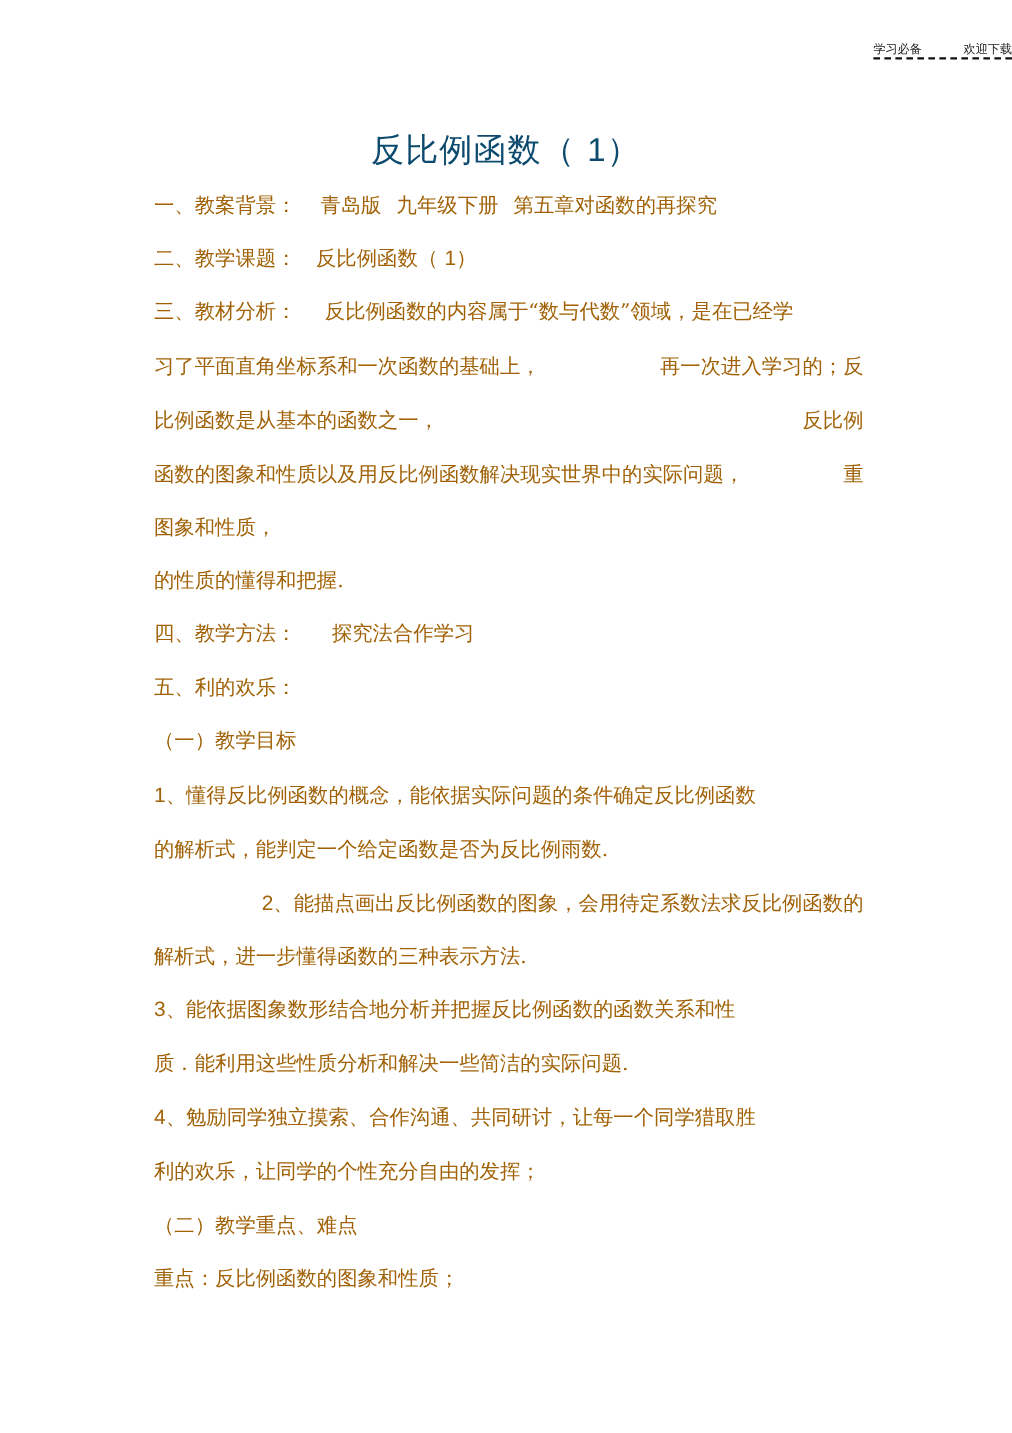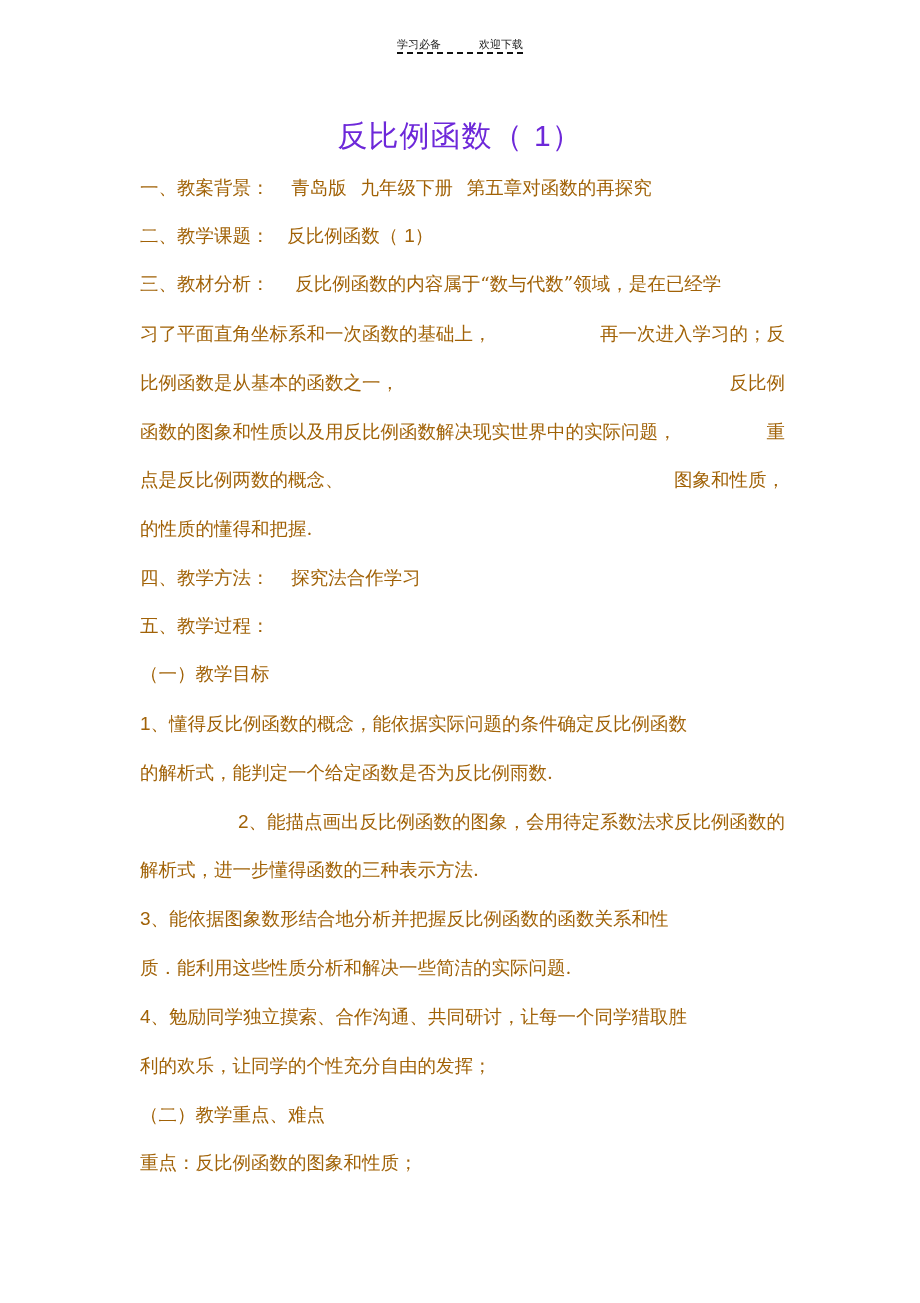--- a/index.html
+++ b/index.html
@@ -3,29 +3,29 @@
   <meta charset="utf-8">
   <style>
     html, body { margin: 0; padding: 0; background: #ffffff; }
     body {
       width: 920px; height: 1303px; position: relative; overflow: hidden;
       font-family: "DejaVu Serif", "Liberation Serif", serif;
       color: #111;
     }
     .header {
       position: absolute; top: 38px; left: 0; width: 920px;
-      text-align: center; font-size: 11px; color: #222;
+      text-align: right; font-size: 11px; color: #222;
     }
     .header .inner {
       display: inline-block; border-bottom: 2px dashed #111; padding-bottom: 0px; line-height: 14px;
     }
     .header .gap { display: inline-block; width: 38px; }
     .title {
       position: absolute; top: 116px; left: 0; width: 920px; text-align: center;
-      font-size: 30px; letter-spacing: 1px; color: #6d28d9;
+      font-size: 30px; letter-spacing: 1px; color: #0c4a6e;
     }
     .title .num { font-family: "Liberation Sans", sans-serif; }
     .line {
       position: absolute; left: 140px; width: 645px;
       font-size: 18.5px; line-height: 24px; white-space: nowrap; color: #a16207;
     }
     .line .sp { display: inline-block; }
     .num-sans { font-family: "Liberation Sans", sans-serif; font-size: 19px; }
     .justify { display: flex; justify-content: space-between; }
   </style>
@@ -72,35 +72,34 @@
 </div>
 <div class="line justify" style="top:371px;text-align:right;">
   <span>比例函数是从基本的函数之一，</span>
   <span>反比例</span>
 </div>
 <div class="line justify" style="top:420px;">
   <span>函数的图象和性质以及用反比例函数解决现实世界中的实际问题，</span>
   <span>重</span>
 </div>
 <div class="line justify" style="top:468px;">
-  <span>点是反比例两数的概念、</span>
   <span>图象和性质，</span>
 </div>
 <div class="line" style="top:517px;">
   <span>的性质的懂得和把握.</span>
 </div>
 
-<div class="line" style="top:566px;">
+<div class="line" style="top:566px;font-family:Liberation Mono, monospace;">
   <span>四、教学方法：</span>
   <span class="sp" style="width:10px"></span>
   <span>探究法合作学习</span>
 </div>
 
 <div class="line" style="top:614px;">
-  <span>五、教学过程：</span>
+  <span>五、利的欢乐：</span>
 </div>
 
 <div class="line" style="top:662px;">
   <span>（一）教学目标</span>
 </div>
 
 <div class="line" style="top:712px;">
   <span class="num-sans">1</span><span>、懂得反比例函数的概念，能依据实际问题的条件确定反比例函数</span>
 </div>
 <div class="line" style="top:761px;">

